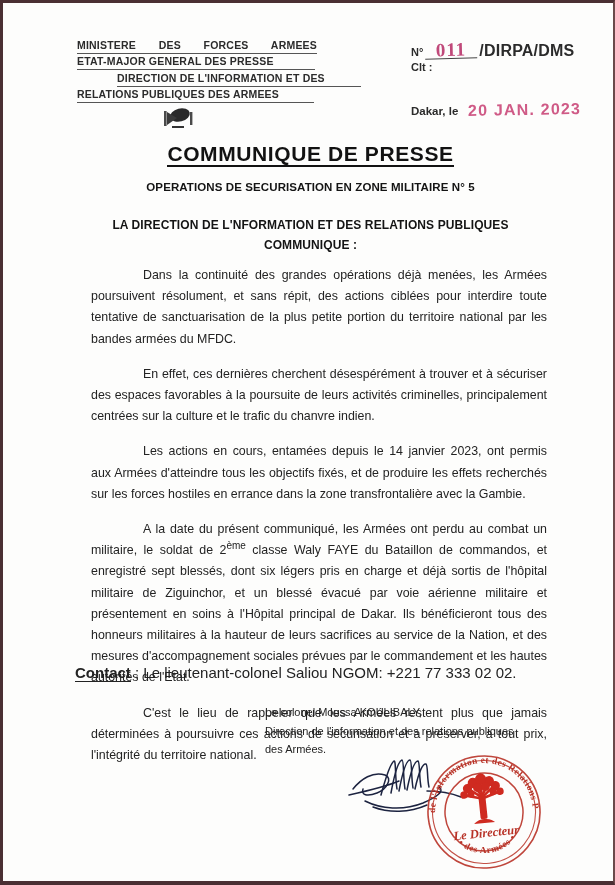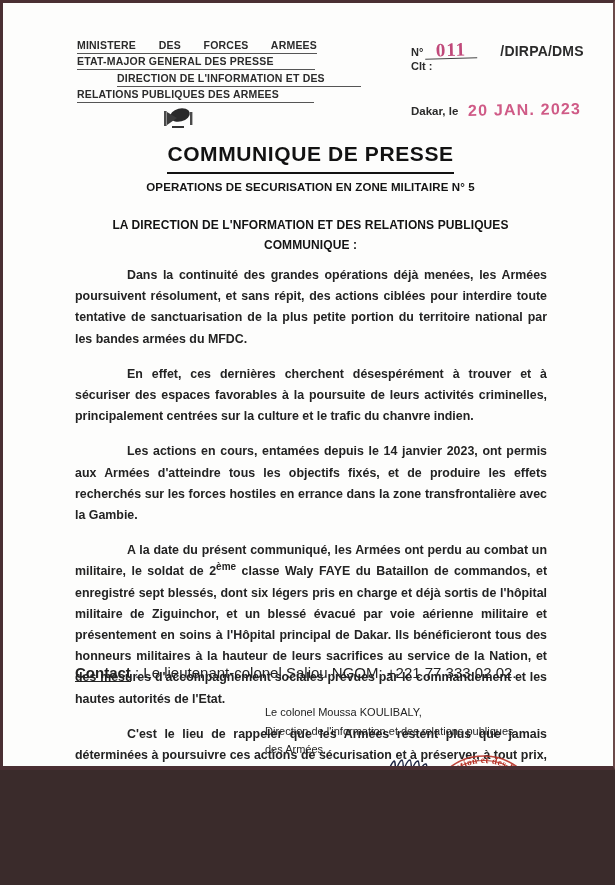--- a/index.html
+++ b/index.html
@@ -10,21 +10,21 @@
   body {
     width: 615px;
     height: 885px;
     overflow: hidden;
     font-family: "Liberation Sans", sans-serif;
   }
 
   .page {
     position: relative;
     width: 615px;
-    height: 770px;
+    height: 885px;
     background: #ffffff;
     box-sizing: border-box;
     border-top: 3px solid #4a2f33;
     border-left: 3px solid #4a2f33;
     border-bottom: 4px solid #4a2f33;
     border-right: 2px solid #6b4a4a;
     overflow: hidden;
   }
 
   
@@ -93,21 +93,21 @@
     color: #c0497a;
     font-family: "Liberation Serif", serif;
     font-size: 19px;
     font-weight: 700;
     letter-spacing: 1px;
     border-bottom: 1.2px solid #444;
     line-height: 17px;
     margin: 0 2px;
     transform: rotate(-1.5deg);
   }
-  .ref-suffix { font-weight: 700; font-size: 14px; letter-spacing: 0.2px; margin-left: 21px; }
+  .ref-suffix { font-weight: 700; font-size: 16px; letter-spacing: 0.2px; }
   .ref-clt {
     margin-top: 1px;
     font-size: 11px;
     font-weight: 700;
   }
   .dateline {
     position: absolute;
     left: 408px;
     top: 82px;
     display: flex;
@@ -137,21 +137,21 @@
     top: 139px;
     width: 615px;
     text-align: center;
     font-size: 21px;
     font-weight: 700;
     letter-spacing: 0.6px;
     color: #121212;
   }
   .main-title span {
     border-bottom: 2px solid #121212;
-    padding-bottom: 7px;
+    padding-bottom: 0;
   }
   .subtitle {
     position: absolute;
     left: 0;
     top: 178px;
     width: 615px;
     text-align: center;
     font-size: 11.5px;
     font-weight: 700;
     letter-spacing: 0.1px;
@@ -175,23 +175,22 @@
     position: absolute;
     left: 72px;
     top: 262px;
     width: 472px;
     font-size: 12.4px;
     line-height: 21.2px;
     color: #232323;
     text-align: justify;
   }
   .body-text p {
-    margin: 0 0 14px 0;
+    margin: 0 0 14px 16px;
     text-indent: 52px;
-    font-weight: bold;
   }
   .body-text p:last-child { margin-bottom: 0; }
   sup {
     font-size: 10px;
     vertical-align: super;
     line-height: 0;
   }
 
   
   .contact {

